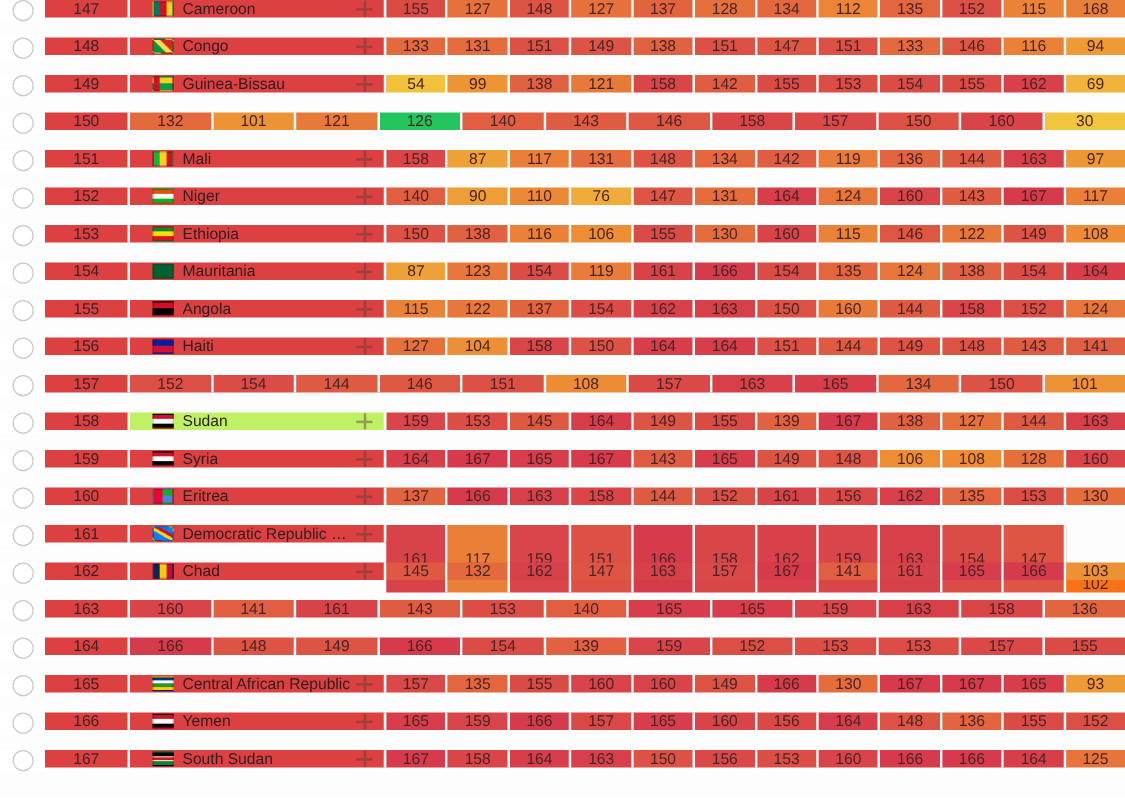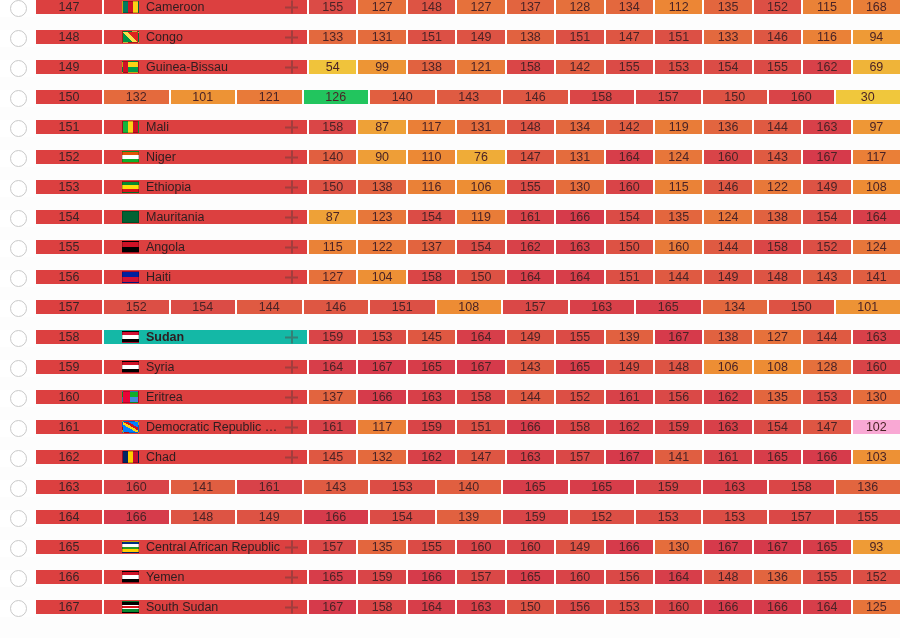--- a/index.html
+++ b/index.html
@@ -345,21 +345,21 @@
         <div class="cell-val" style="background: rgb(227, 104, 62);">134</div>
         <div class="cell-val" style="background: rgb(221, 82, 68);">150</div>
         <div class="cell-val" style="background: rgb(237, 147, 53);">101</div>
       </div>
     </div>
     <div class="row">
       <div class="cell-check">
         <span class="radio"></span>
       </div>
       <div class="cell-rank" style="background: rgb(220, 64, 64);">158</div>
-      <div class="cell-country" style="background: #14b8a6; font-weight: bold;">
+      <div class="cell-country" style="background: #bef264;">
         <span class="flag" style="background-image: linear-gradient(rgb(210, 16, 52) 0px, rgb(210, 16, 52) 33%, rgb(255, 255, 255) 33%, rgb(255, 255, 255) 66%, rgb(0, 0, 0) 66%, rgb(0, 0, 0) 100%);"></span>
         <span class="cname">Sudan</span>
         <span class="plus"></span>
       </div>
       <div class="data-wrap">
         <div class="cell-val" style="background: rgb(217, 69, 72);">159</div>
         <div class="cell-val" style="background: rgb(220, 77, 69);">153</div>
         <div class="cell-val" style="background: rgb(223, 88, 66);">145</div>
         <div class="cell-val" style="background: rgb(215, 62, 74);">164</div>
         <div class="cell-val" style="background: rgb(221, 83, 68);">149</div>
@@ -437,21 +437,21 @@
         <div class="cell-val" style="background: rgb(234, 127, 55);">117</div>
         <div class="cell-val" style="background: rgb(217, 69, 72);">159</div>
         <div class="cell-val" style="background: rgb(220, 80, 69);">151</div>
         <div class="cell-val" style="background: rgb(214, 59, 75);">166</div>
         <div class="cell-val" style="background: rgb(218, 70, 71);">158</div>
         <div class="cell-val" style="background: rgb(216, 65, 73);">162</div>
         <div class="cell-val" style="background: rgb(217, 69, 72);">159</div>
         <div class="cell-val" style="background: rgb(216, 64, 73);">163</div>
         <div class="cell-val" style="background: rgb(219, 76, 70);">154</div>
         <div class="cell-val" style="background: rgb(222, 86, 67);">147</div>
-        <div class="cell-val" style="background: #f9a8d4;">102</div>
+        <div class="cell-val" style="background: #f97316; margin-top: 40px;">102</div>
       </div>
     </div>
     <div class="row">
       <div class="cell-check">
         <span class="radio"></span>
       </div>
       <div class="cell-rank" style="background: rgb(220, 64, 64);">162</div>
       <div class="cell-country" style="background: rgb(220, 64, 64);">
         <span class="flag" style="background-image: linear-gradient(90deg, rgb(0, 38, 100) 0px, rgb(0, 38, 100) 33.3%, rgb(254, 203, 0) 33.3%, rgb(254, 203, 0) 66.6%, rgb(198, 12, 48) 66.6%, rgb(198, 12, 48) 100%);"></span>
         <span class="cname">Chad</span>

